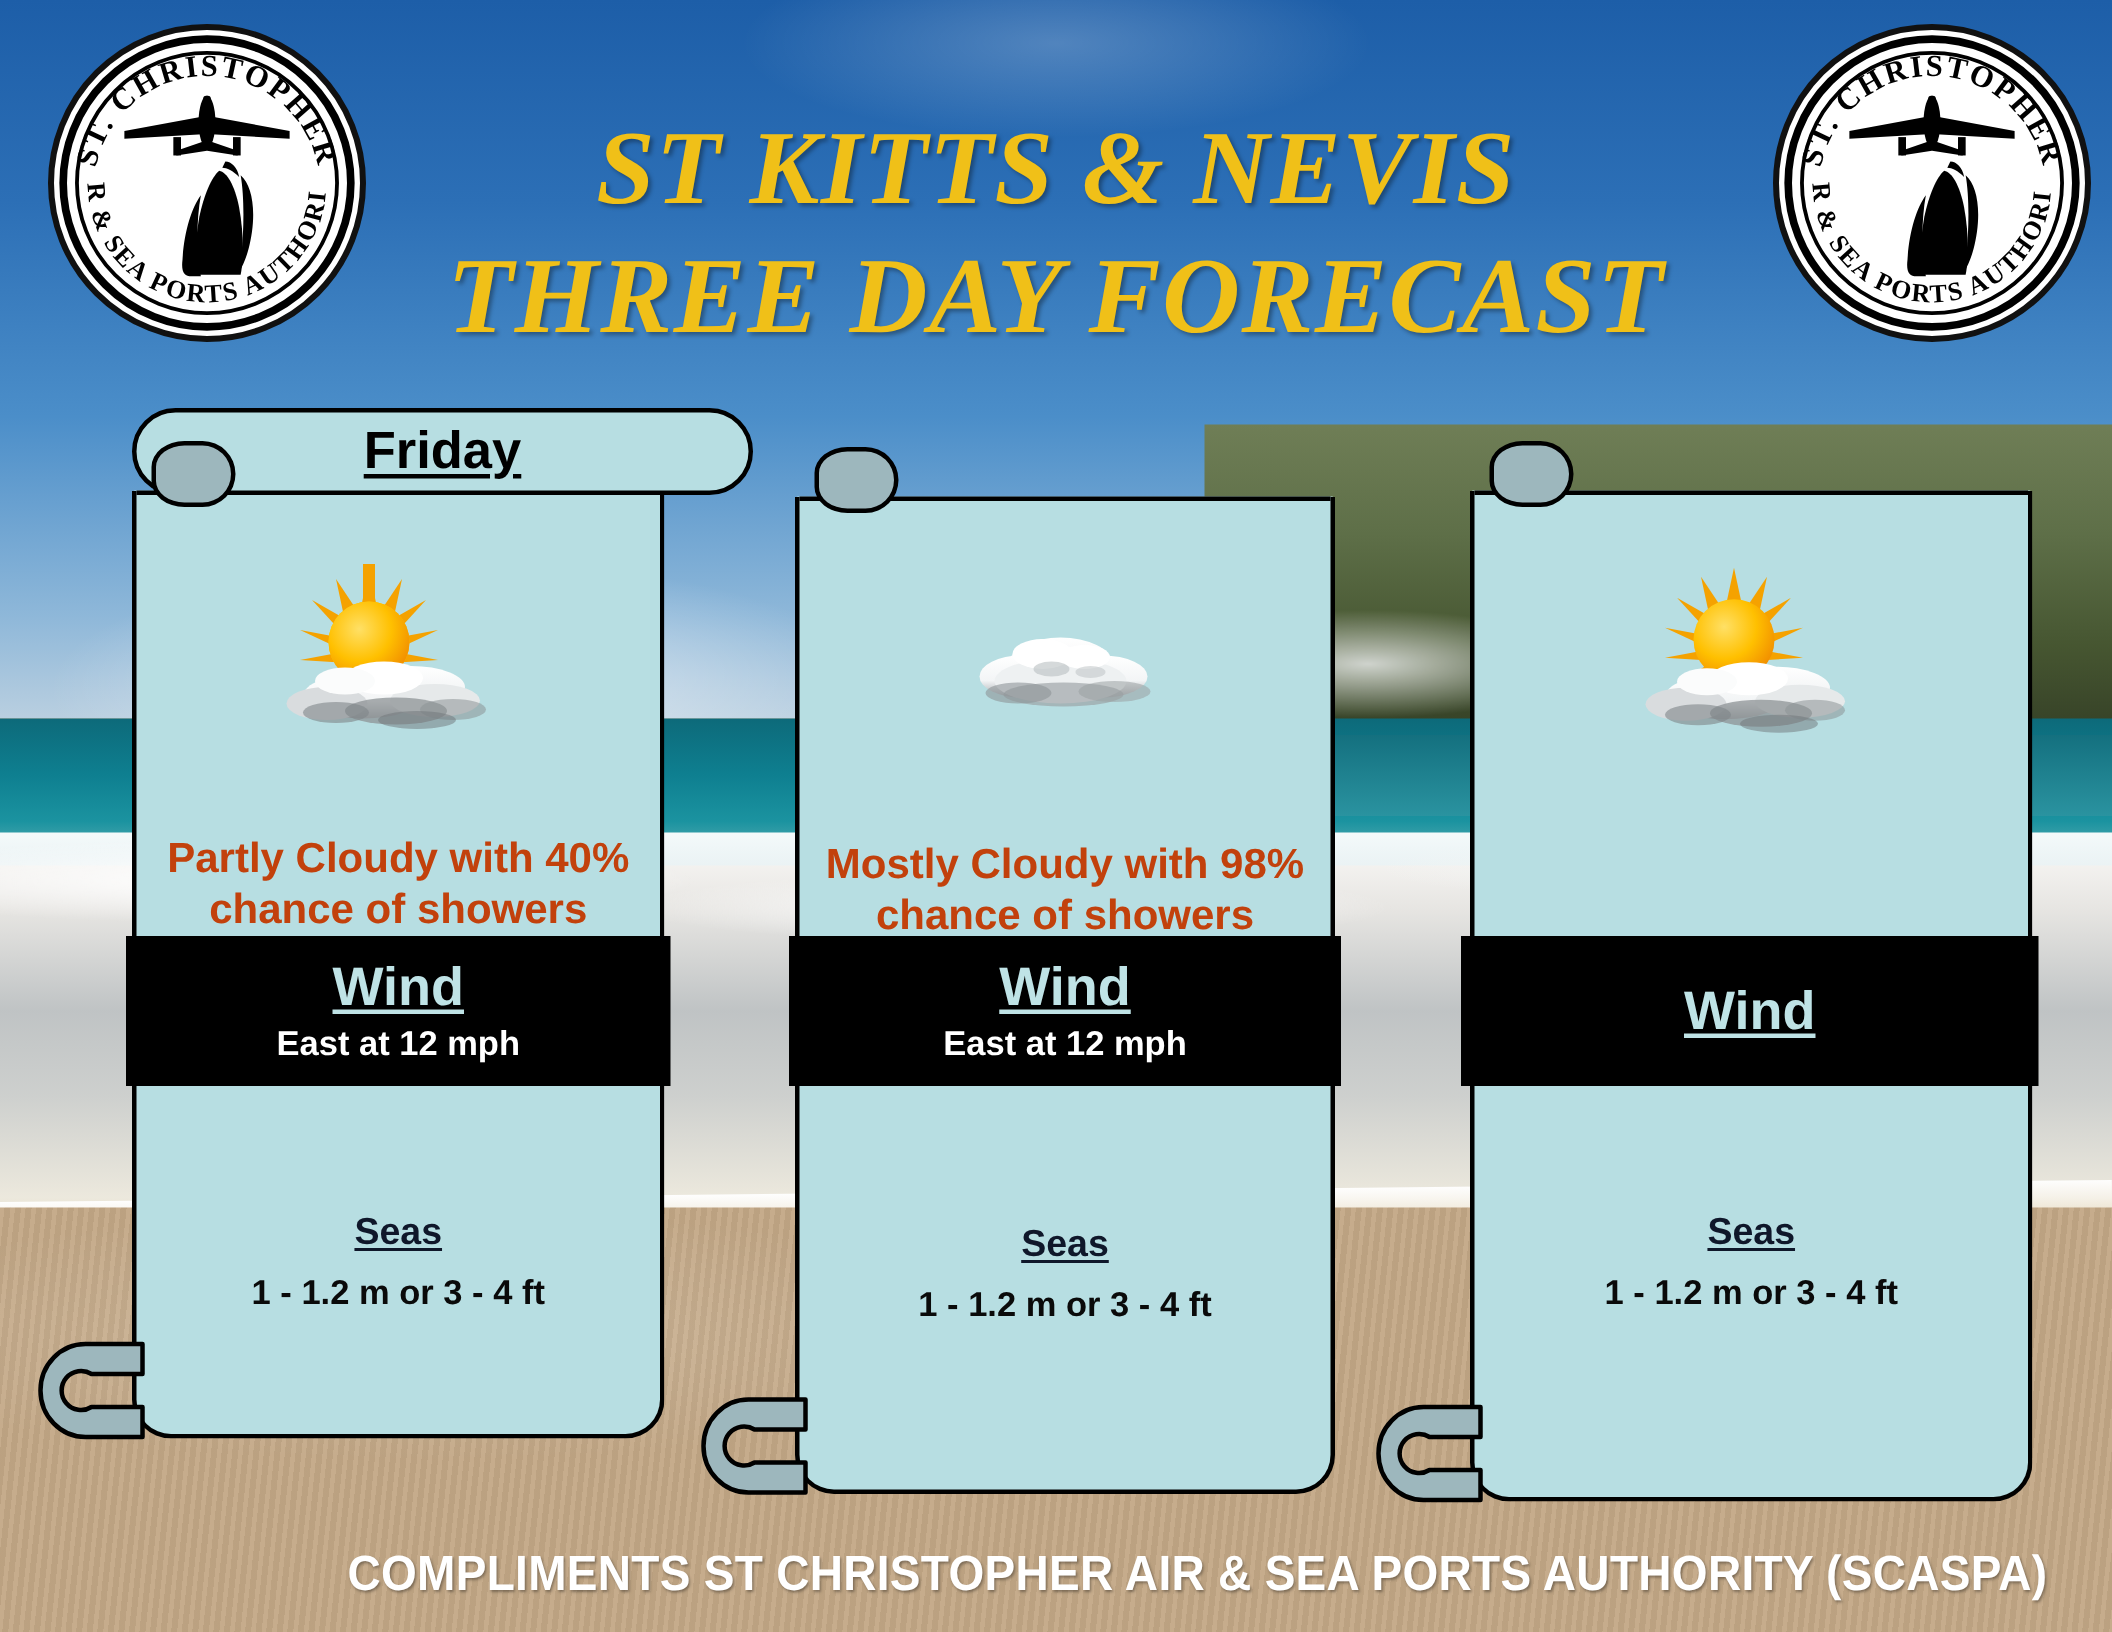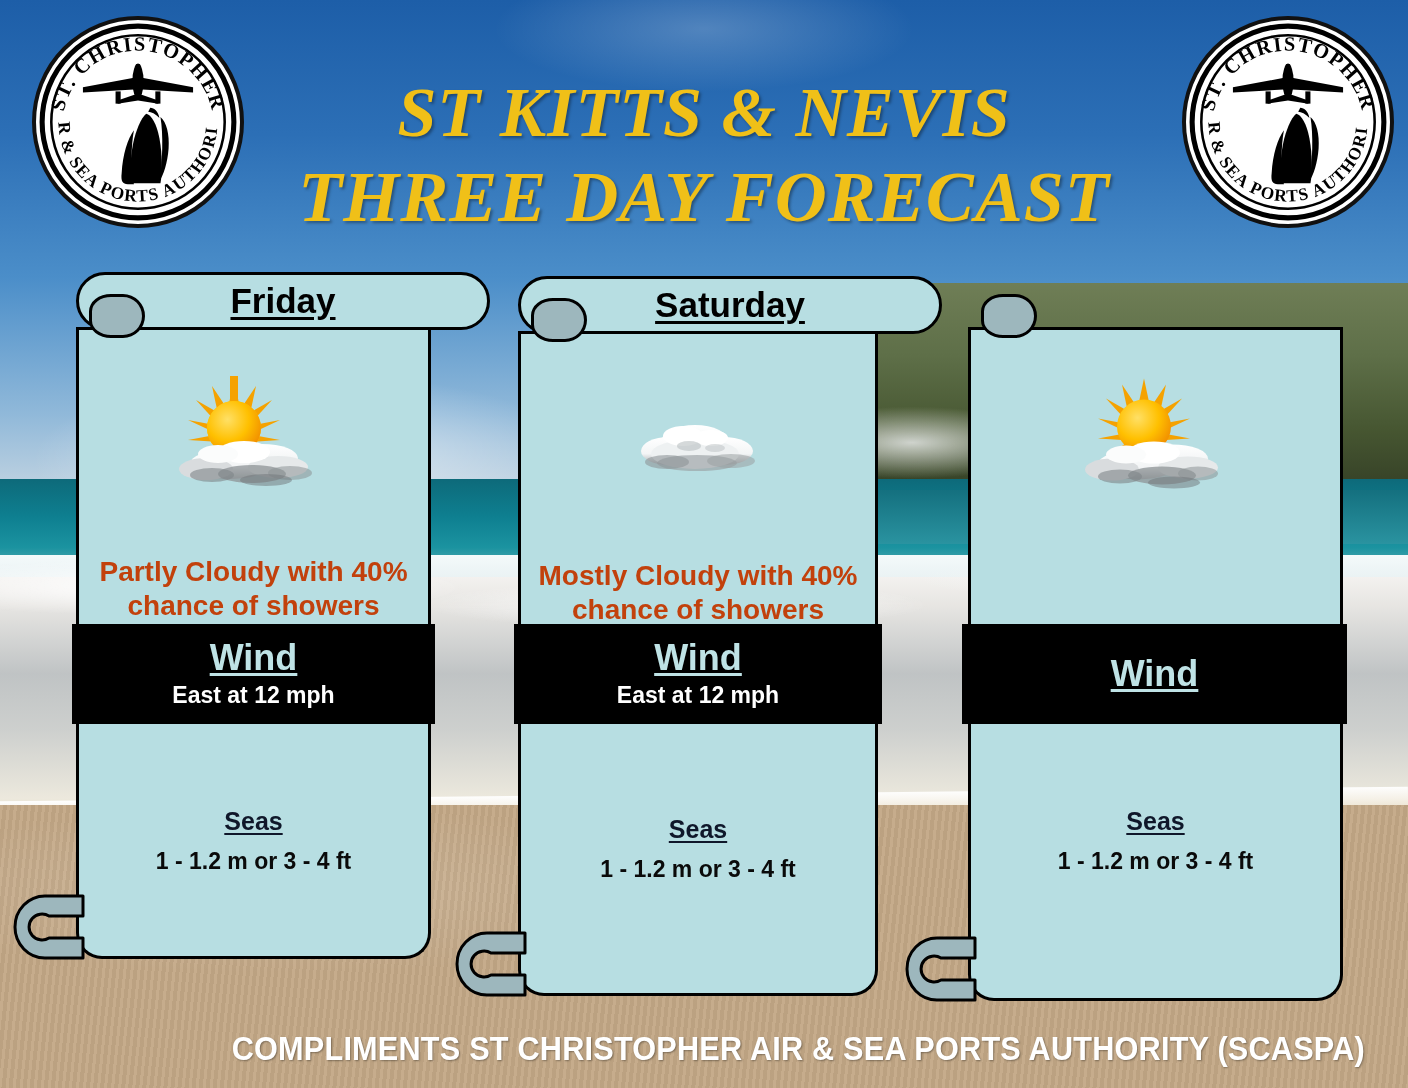--- a/index.html
+++ b/index.html
@@ -84,21 +84,21 @@
     position:absolute; left:250px; right:250px; top:60px; text-align:center;
     font-family:"Liberation Serif", serif; font-style:italic; font-weight:bold;
     color:#F0C018; font-size:70px; line-height:1.18;
     letter-spacing:1px; white-space:nowrap;
     text-shadow: 2px 2px 3px rgba(0,0,0,.35);
     margin-top: 12px;
   }
   #title-block .t2 { font-size:72px; }
 
   
-  #cards { position:absolute; z-index:4; left:0; top:0; width:1356px; height:1010px; }
+  #cards { position:absolute; z-index:4; left:12px; top:0; width:1356px; height:1010px; }
   .card { position:absolute; }
 
   .banner {
     position:absolute; top:0; height:58px;
     background:#b7dee2; border:3px solid #000; border-radius:29px;
     z-index:2;
   }
   .banner .day {
     position:absolute; left:0; right:0; top:50%; transform:translateY(-50%);
     text-align:center; font-size:35px; font-weight:bold; color:#000;
@@ -336,23 +336,20 @@
     </div>
 
     <div class="wind-band" style="left:72px; width:363px; top:352px; height:100px;">
       <div class="lbl">Wind</div>
       <div class="val">East at 12 mph</div>
     </div>
   </div>
 
   <div class="card" style="left:0; top:276px; width:960px; height:690px;">
 
-    <div class="banner" style="left:518px; width:424px;">
-      <div class="day">Saturday</div>
-    </div>
     <div class="curl-tl" style="left:531px;">
       <div class="disc"></div>
     </div>
 
     <div class="body" style="left:518px; width:360px; height:665px;">
       <div class="body-top-rule"></div>
 
       <div class="icon-wrap" style="top:60px; height:110px;">
         <svg width="150" height="80" viewBox="0 0 150 80" aria-hidden="true">
           <defs>
@@ -369,21 +366,21 @@
           <ellipse cx="60" cy="30" rx="20" ry="10" fill="#ffffff"></ellipse>
           <ellipse cx="88" cy="32" rx="17" ry="8" fill="#ffffff"></ellipse>
           <ellipse cx="74" cy="57" rx="40" ry="8" fill="#9aa0a3" opacity=".65"></ellipse>
           <ellipse cx="44" cy="56" rx="22" ry="7" fill="#8e9498" opacity=".6"></ellipse>
           <ellipse cx="108" cy="55" rx="24" ry="7" fill="#9aa0a3" opacity=".55"></ellipse>
           <ellipse cx="66" cy="40" rx="12" ry="5" fill="#b9bfc2" opacity=".6"></ellipse>
           <ellipse cx="92" cy="42" rx="10" ry="4" fill="#b9bfc2" opacity=".5"></ellipse>
         </svg>
       </div>
 
-      <div class="cond" style="top:228px;">Mostly Cloudy with 40% chance of showers</div>
+      <div class="cond" style="top:228px;">Mostly Cloudy with 98% chance of showers</div>
 
       <div class="seas" style="top:484px;">
         <div class="lbl">Seas</div>
         <div class="val">1 - 1.2 m or 3 - 4 ft</div>
       </div>
 
       <div class="curl-bl" style="left:-70px; bottom:-6px;">
         <svg viewBox="0 0 78 70" aria-hidden="true">
           <path d="M74 4 L36 4 A30 31 0 1 0 36 66 L74 66 L74 46 L40 46 A13 13 0 1 1 40 24 L74 24 Z" fill="#9db7bd" stroke="#000" stroke-width="3" stroke-linejoin="round"></path>
         </svg>

